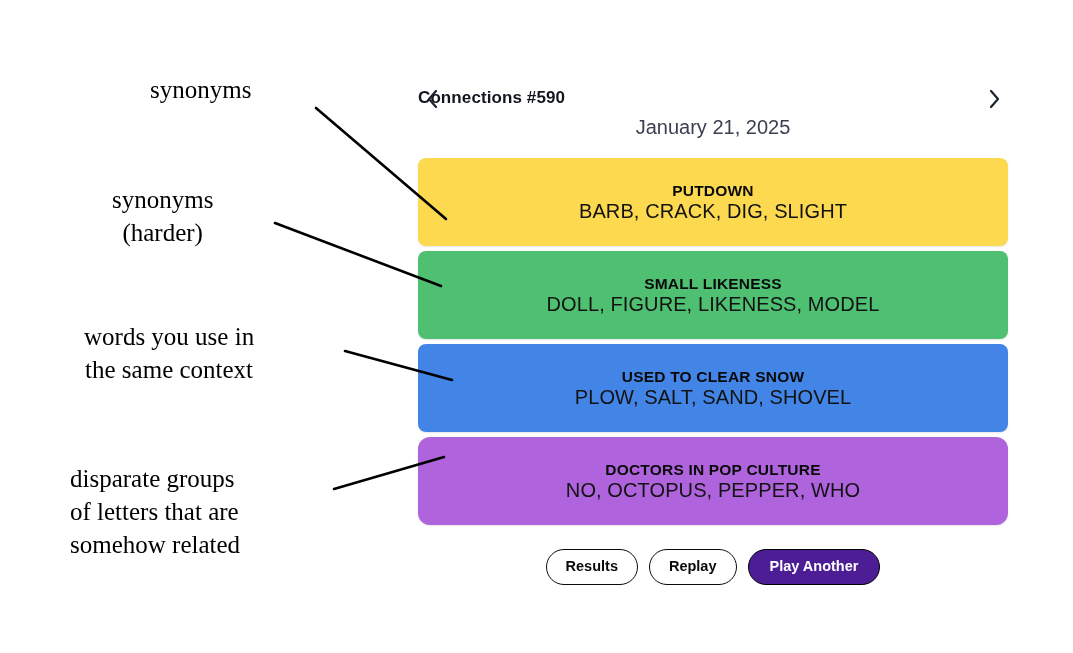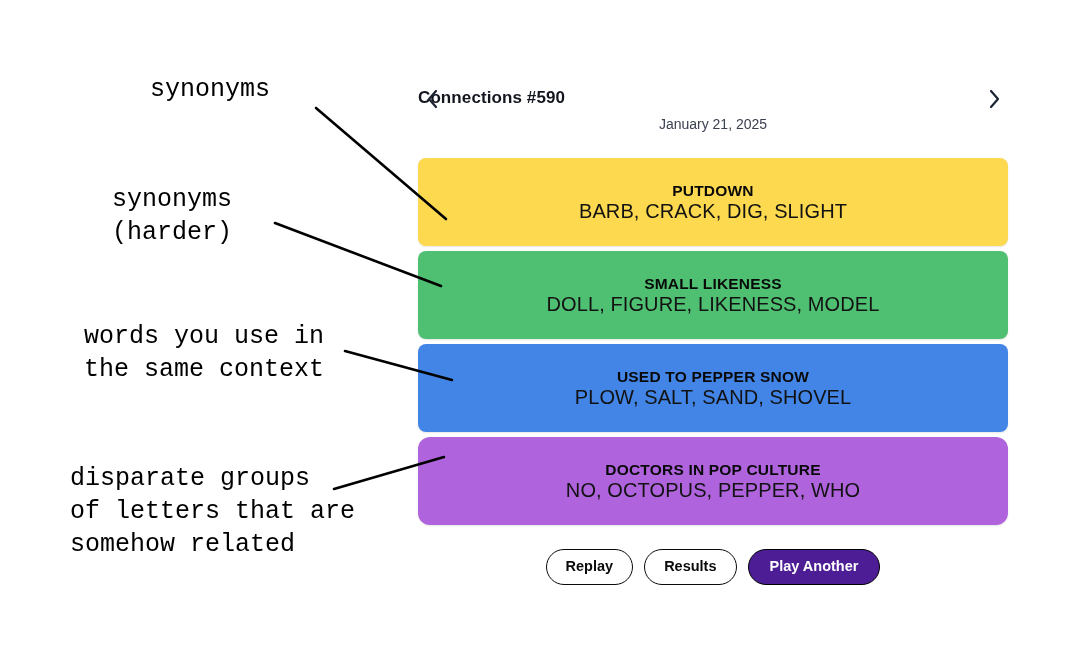--- a/index.html
+++ b/index.html
@@ -20,21 +20,21 @@
   #annotation-lines {
     position: absolute;
     left: 0; top: 0;
     width: 1073px;
     height: 653px;
     pointer-events: none;
     z-index: 5;
   }
   .annotation-label {
     position: absolute;
-    font-family: Liberation Mono, monospace;
+    font-family: Liberation Serif, serif;
     font-size: 25px;
     font-weight: 400;
     color: #000000;
     line-height: 1.32;
     white-space: pre;
     z-index: 6;
   }
   .annotation-label.center { text-align: center; }
   .annotation-label.left   { text-align: left; }
 
@@ -61,21 +61,21 @@
     font-family: "Liberation Sans", sans-serif;
     font-size: 17px;
     font-weight: 700;
     color: #14161f;
     letter-spacing: 0.1px;
     padding-top: 10px;
   }
   #header-date {
     text-align: center;
     font-family: "Liberation Sans", sans-serif;
-    font-size: 14px;
+    font-size: 20px;
     font-weight: 400;
     color: #3a4050;
     padding-top: 8px;
   }
   .nav-chevron {
     position: absolute;
     top: 6px;
     width: 28px;
     height: 30px;
     display: flex;
@@ -204,30 +204,30 @@
       <div class="category-title">PUTDOWN</div>
       <div class="category-members">BARB, CRACK, DIG, SLIGHT</div>
     </div>
 
     <div class="category-row" style="background-color: rgb(79, 192, 114);">
       <div class="category-title">SMALL LIKENESS</div>
       <div class="category-members">DOLL, FIGURE, LIKENESS, MODEL</div>
     </div>
 
     <div class="category-row" style="background-color: rgb(66, 133, 230);">
-      <div class="category-title">USED TO PEPPER SNOW</div>
+      <div class="category-title">USED TO CLEAR SNOW</div>
       <div class="category-members">PLOW, SALT, SAND, SHOVEL</div>
     </div>
 
     <div class="category-row" style="background-color: rgb(175, 99, 220); border-radius: 12px;">
       <div class="category-title">DOCTORS IN POP CULTURE</div>
       <div class="category-members">NO, OCTOPUS, PEPPER, WHO</div>
     </div>
 
   </div>
 
   <div id="action-bar">
+    <button class="action-button outline">Results</button>
     <button class="action-button outline">Replay</button>
-    <button class="action-button outline">Results</button>
     <button class="action-button filled">Play Another</button>
   </div>
 
 </div>
 
 </body></html>

